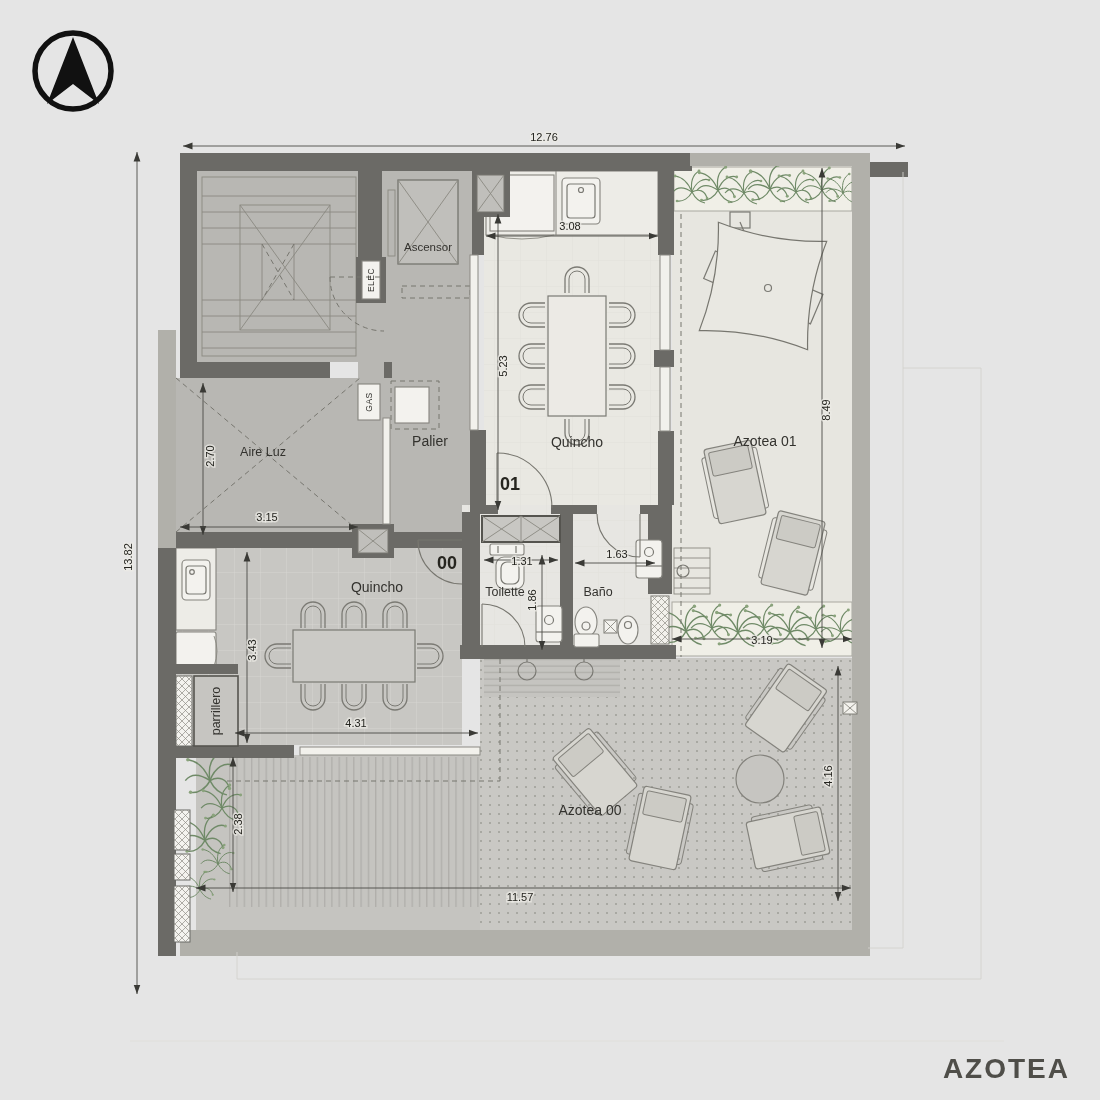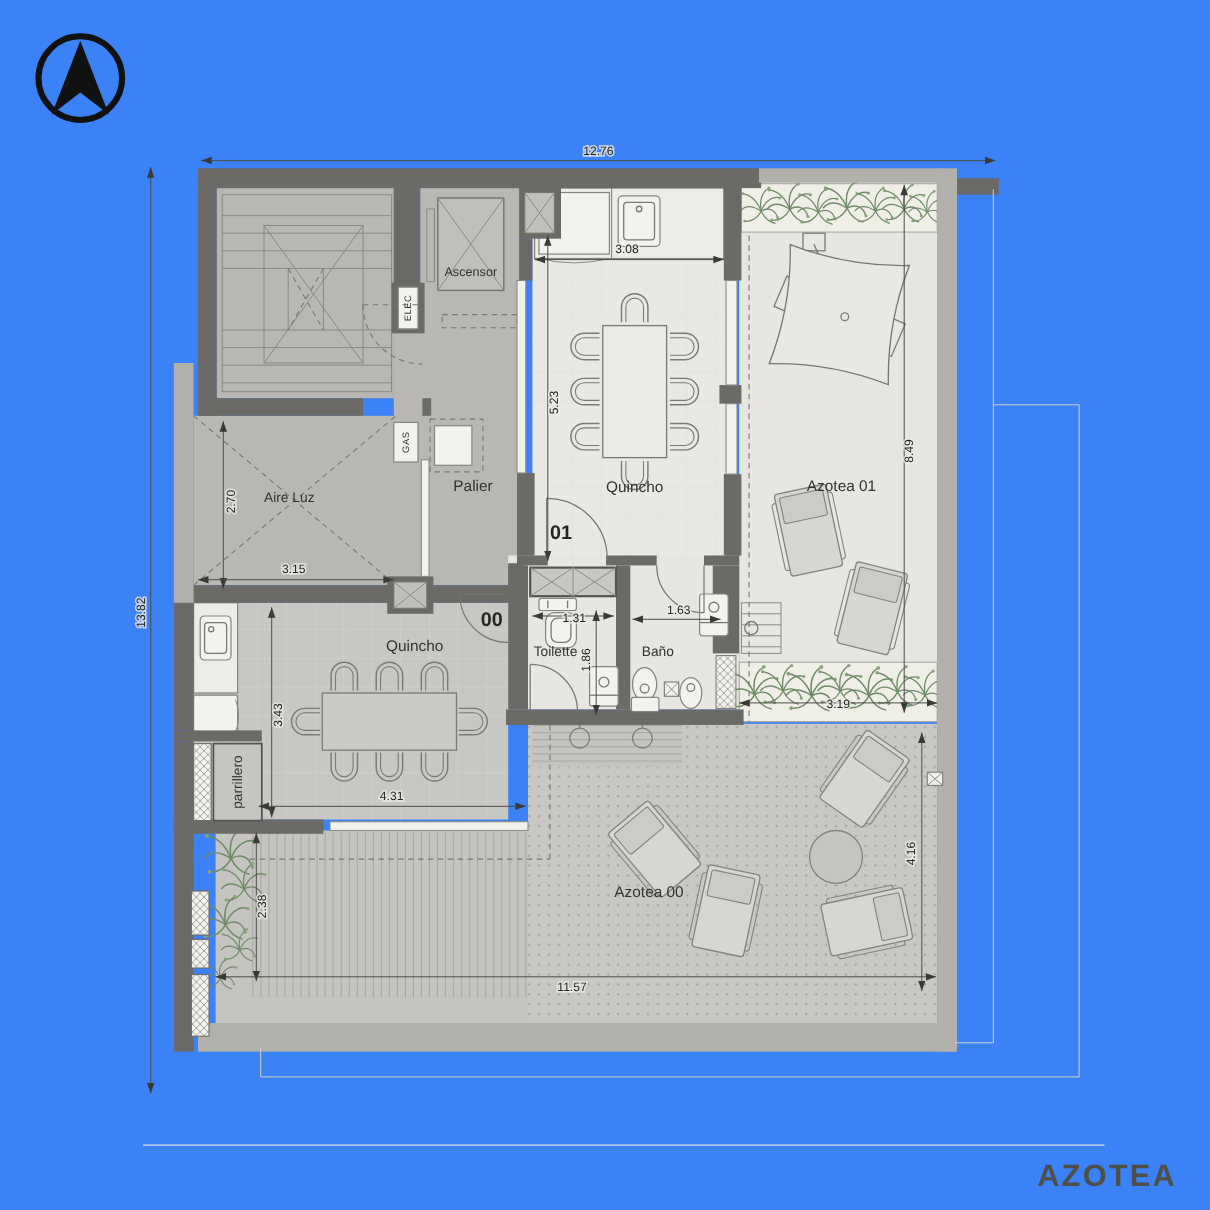--- a/index.html
+++ b/index.html
@@ -1,16 +1,16 @@
 <!DOCTYPE html>
 <html><head>
 <meta charset="utf-8">
 <style>
   html,body{margin:0;padding:0;background:#ffffff;}
-  #stage{position:relative;width:1100px;height:1100px;background:#3b82f6;overflow:hidden;
+  #stage{position:relative;width:1100px;height:1100px;background:#e5e5e5;overflow:hidden;
          font-family:"Liberation Sans", sans-serif;}
   svg{position:absolute;left:0;top:0;}
   .w{fill:#6b6a66;}
   .wl{fill:#b1b0aa;}
   .core{fill:#b8b7b3;}
   .lightroom{fill:#e9e8e2;}
   .bath{fill:#e7e6e2;}
   .q00{fill:#c8c7c3;}
   .az01{fill:#e7e6e0;}
   .az00{fill:#c9c8c4;}

